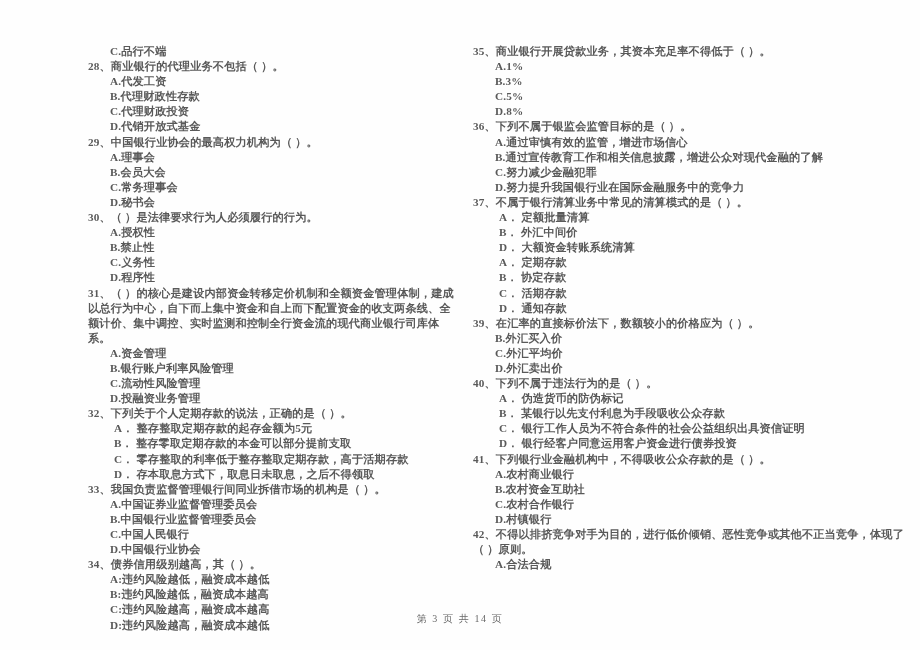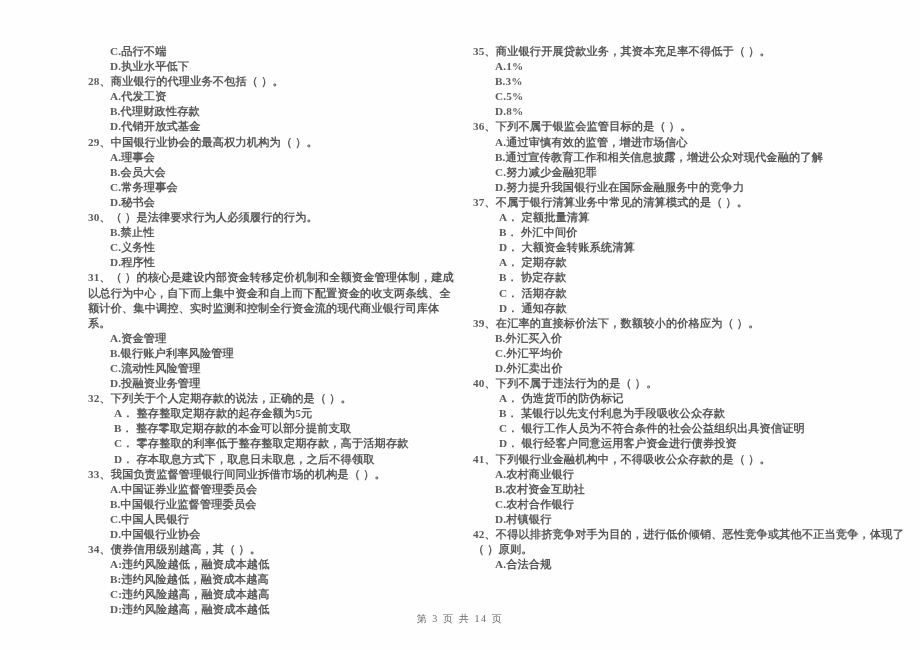--- a/index.html
+++ b/index.html
@@ -89,39 +89,40 @@
 </style>
 </head>
 <body>
 
 <div id="page">
 
   <div class="columns">
 
     <div class="col col-left">
       <div class="line opt-line faded">C.品行不端</div>
-      <div class="line opt-line faded">D.执业水平低下</div>
 
       <div class="q-block">
         <div class="line q-line faded">28、商业银行的代理业务不包括（       ）。</div>
         <div class="line opt-line faded">A.代发工资</div>
         <div class="line opt-line faded">B.代理财政性存款</div>
+        <div class="line opt-line faded">C.代理财政投资</div>
         <div class="line opt-line faded">D.代销开放式基金</div>
       </div>
 
       <div class="q-block">
         <div class="line q-line faded">29、中国银行业协会的最高权力机构为（       ）。</div>
         <div class="line opt-line faded">A.理事会</div>
         <div class="line opt-line faded">B.会员大会</div>
         <div class="line opt-line faded">C.常务理事会</div>
         <div class="line opt-line faded">D.秘书会</div>
       </div>
 
       <div class="q-block">
         <div class="line q-line faded">30、（       ）是法律要求行为人必须履行的行为。</div>
+        <div class="line opt-line faded">A.授权性</div>
         <div class="line opt-line faded">B.禁止性</div>
         <div class="line opt-line faded">C.义务性</div>
         <div class="line opt-line faded">D.程序性</div>
       </div>
 
       <div class="q-block">
         <div class="line q-wrap faded">31、（       ）的核心是建设内部资金转移定价机制和全额资金管理体制，建成以总行为中心，自下而上集中资金和自上而下配置资金的收支两条线、全额计价、集中调控、实时监测和控制全行资金流的现代商业银行司库体系。</div>
         <div class="line opt-line faded">A.资金管理</div>
         <div class="line opt-line faded">B.银行账户利率风险管理</div>
         <div class="line opt-line faded">C.流动性风险管理</div>

